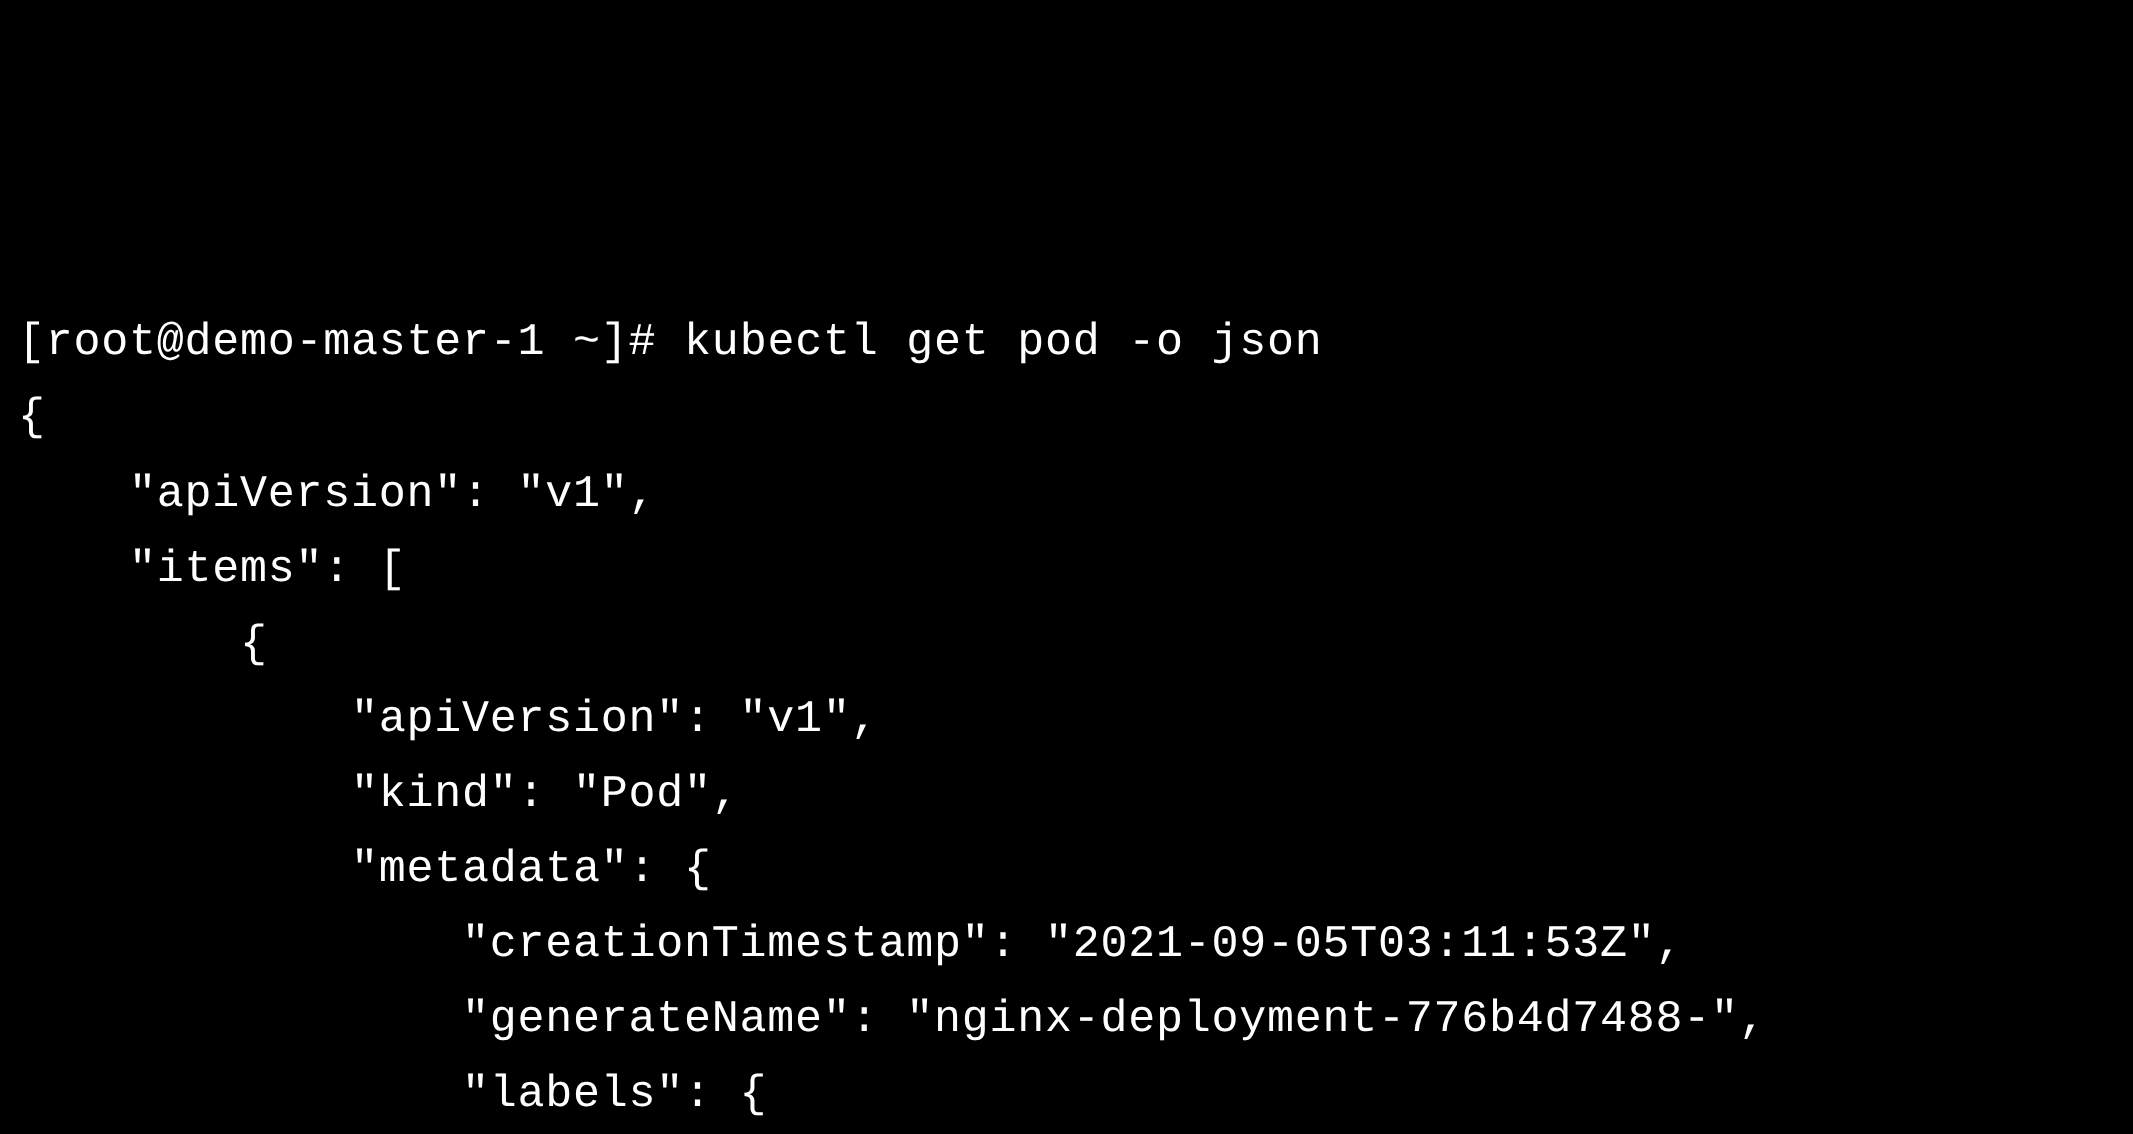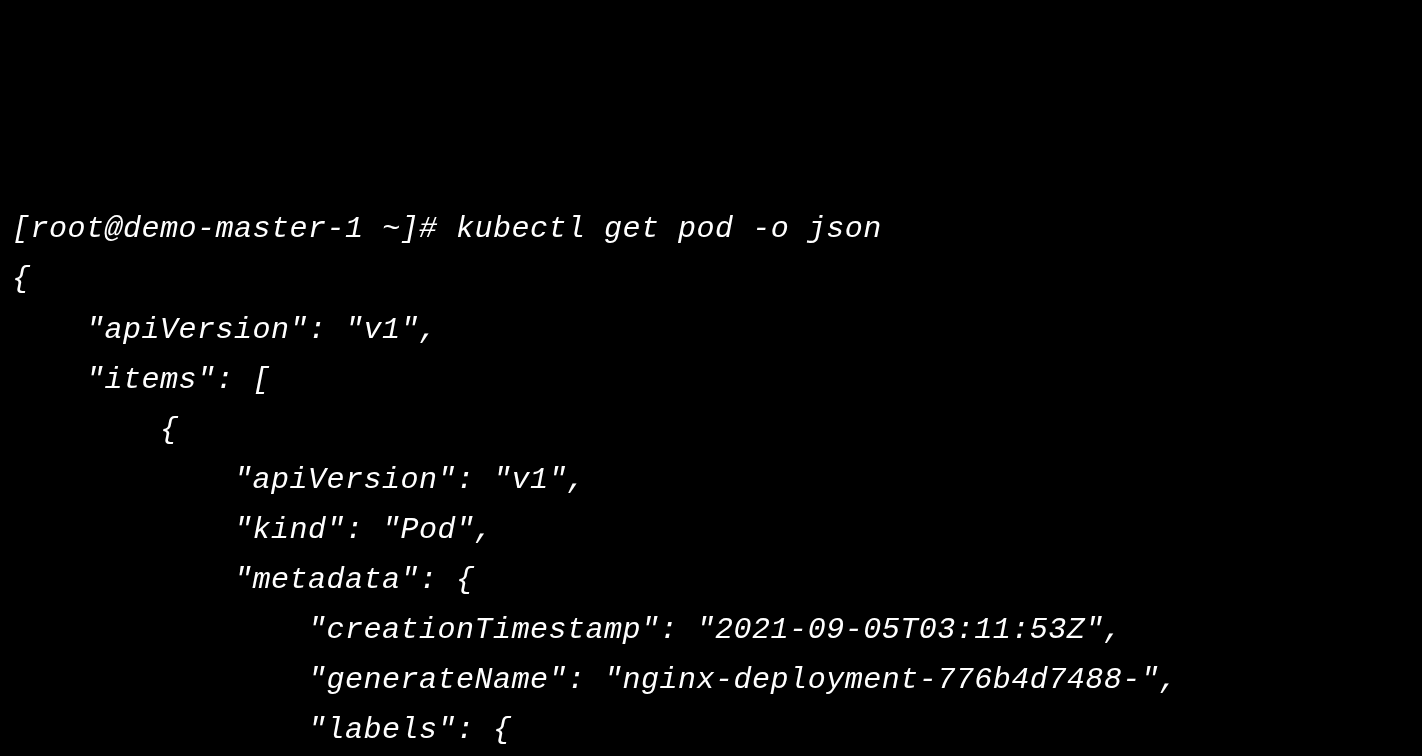--- a/index.html
+++ b/index.html
@@ -12,21 +12,20 @@
       color: #ffffff;
       font-family: 'Consolas', 'Monaco', 'Courier New', monospace;
       font-size: 30px;
       line-height: 1.67;
       padding: 4px 12px;
       white-space: pre;
       letter-spacing: 0.5px;
     }
     .terminal-line {
       display: block;
-      font-style: italic;
     }
   </style>
 </head>
 <body>
 
 
 
 <span class="terminal-line"><span>[root@demo-master-1 ~]# </span><span>kubectl get pod -o json</span></span><span class="terminal-line">{</span><span class="terminal-line">    "apiVersion": "v1",</span><span class="terminal-line">    "items": [</span><span class="terminal-line">        {</span><span class="terminal-line">            "apiVersion": "v1",</span><span class="terminal-line">            "kind": "Pod",</span><span class="terminal-line">            "metadata": {</span><span class="terminal-line">                "creationTimestamp": "2021-09-05T03:11:53Z",</span><span class="terminal-line">                "generateName": "nginx-deployment-776b4d7488-",</span><span class="terminal-line">                "labels": {</span><span class="terminal-line">                    "app": "nginx",</span>
 
 

